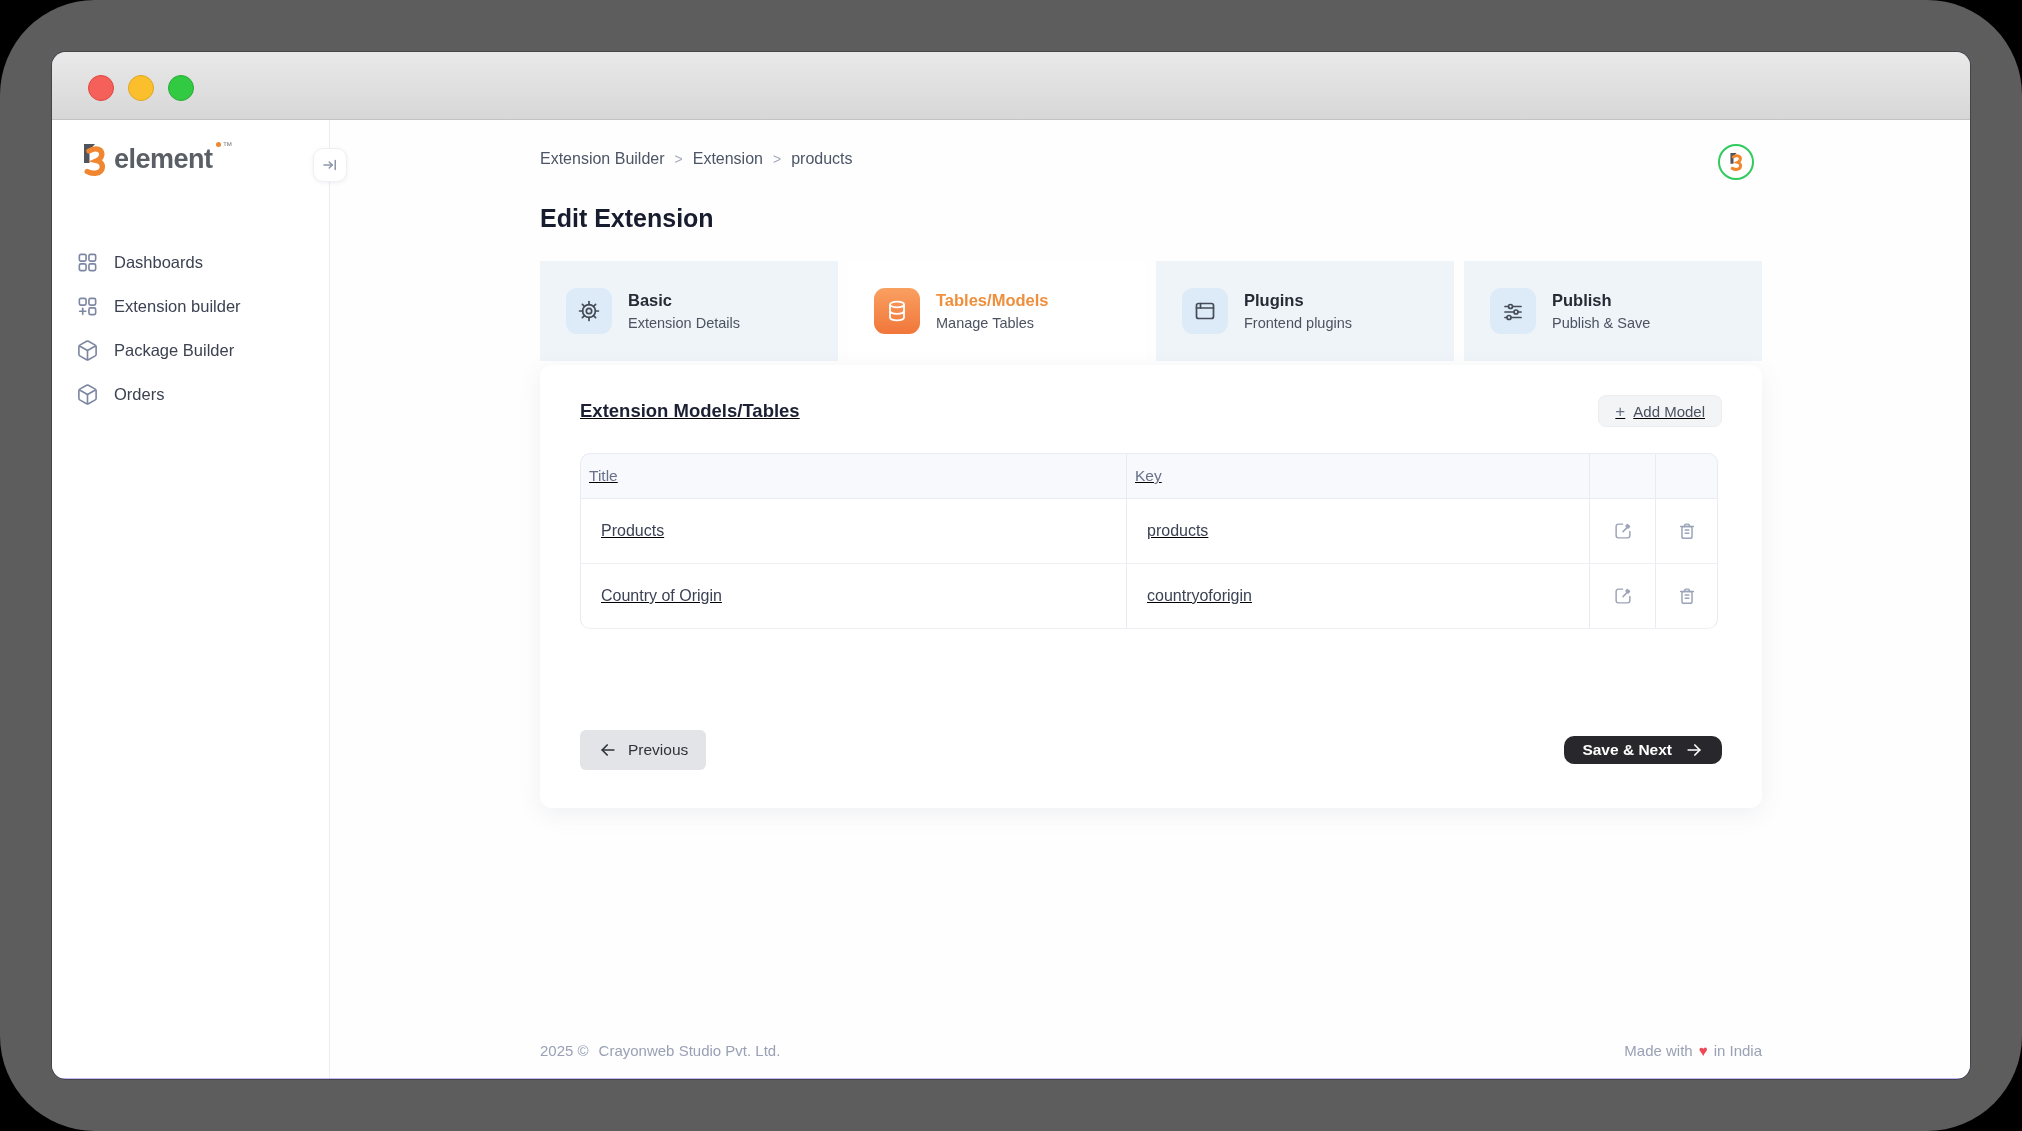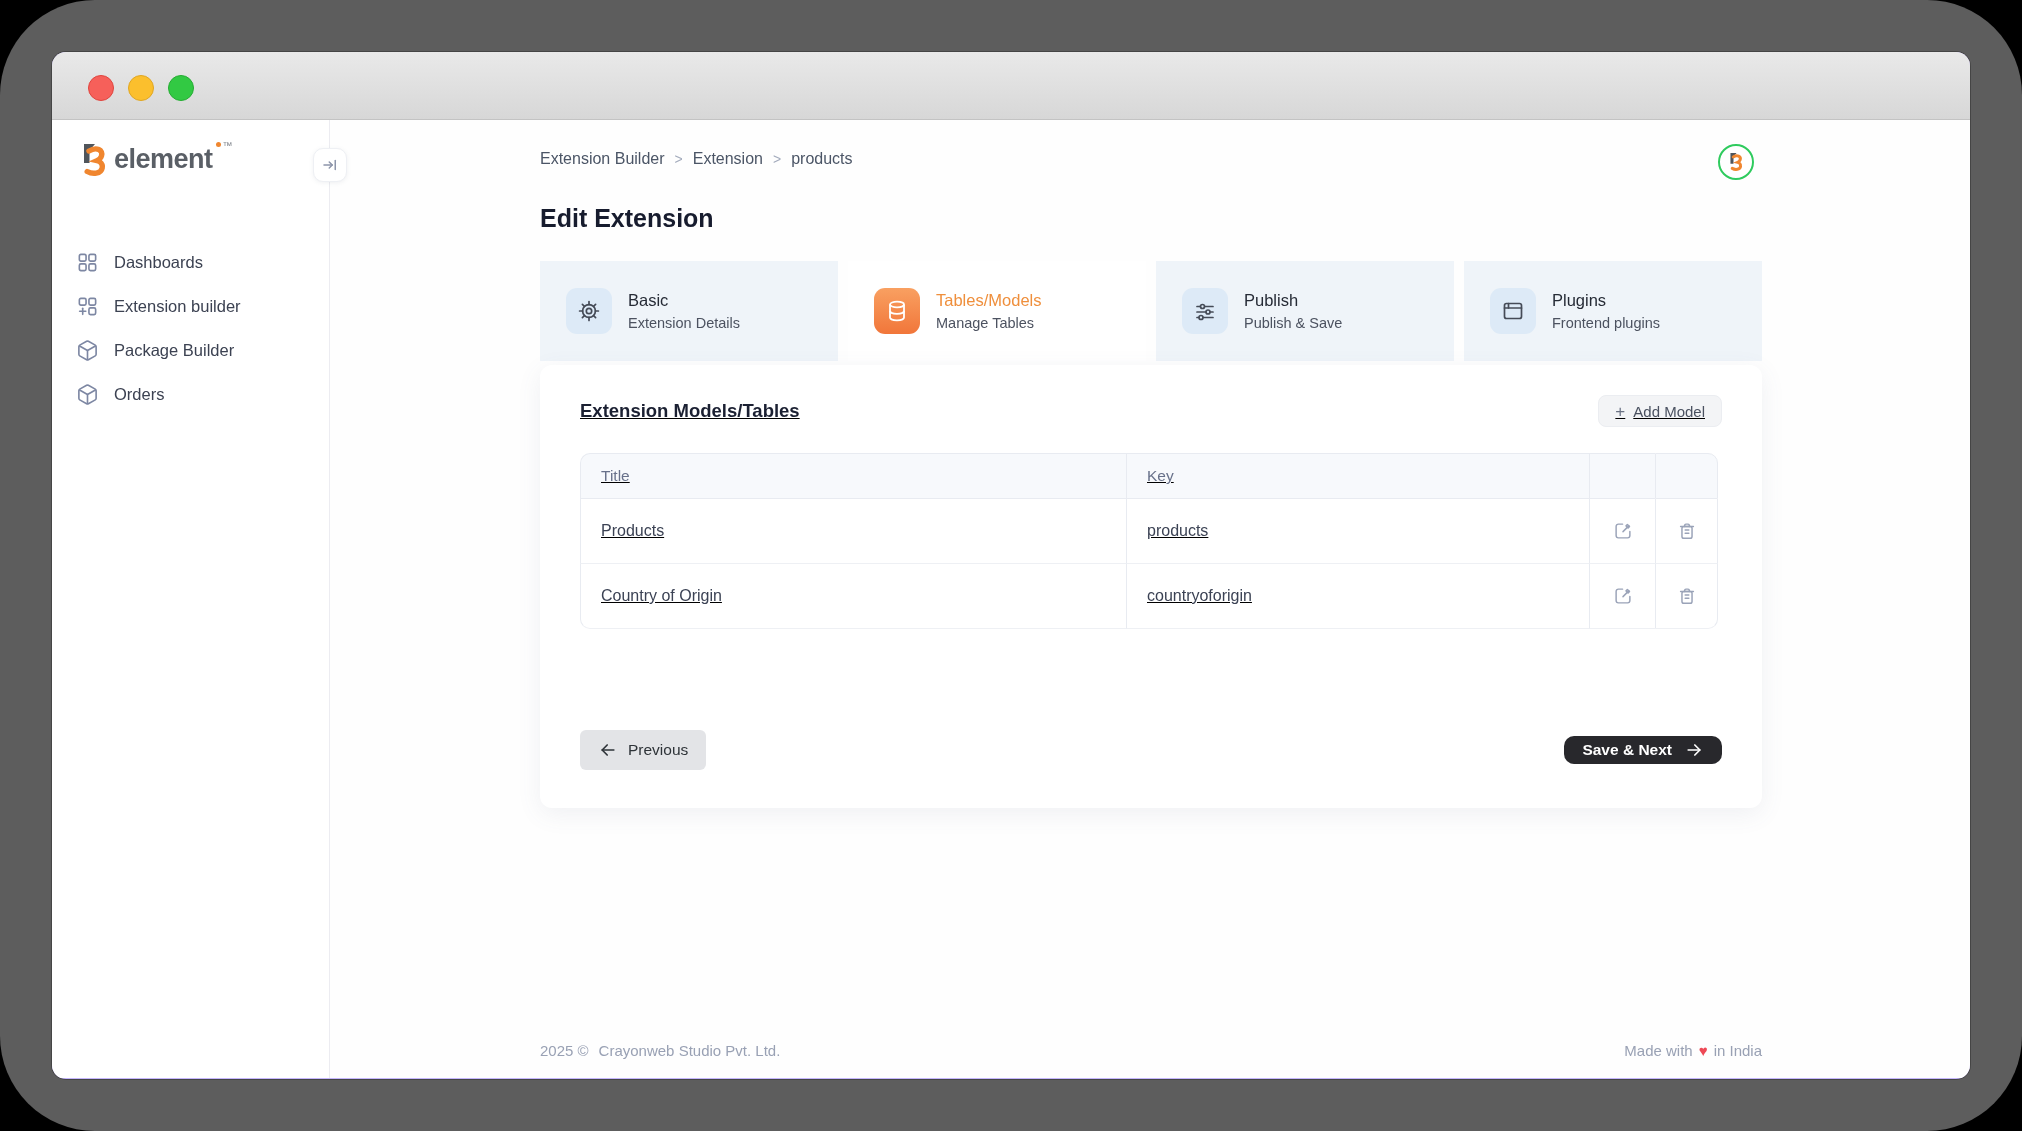--- a/index.html
+++ b/index.html
@@ -38,37 +38,37 @@
   .page-title { margin-top:36px; font-size:25px; font-weight:700; color:#171c2e; }
 
   .avatar { position:absolute; right:216px; top:24px; width:36px; height:36px; border-radius:50%; border:2px solid #2fcb5e; background:#fff; display:flex; align-items:center; justify-content:center; cursor:pointer; }
 
   
   .tabs { margin-top:28px; display:flex; gap:10px; }
   .tab { width:298px; height:100px; background:#eff4f9; display:flex; align-items:center; gap:16px; padding-left:26px; cursor:pointer; }
   .tab-icon { width:46px; height:46px; border-radius:11px; background:#ddeaf7; display:flex; align-items:center; justify-content:center; color:#454b57; flex:none; }
   .tab.active { background:#fff; }
   .tab.active .tab-icon { background:linear-gradient(180deg,#f9a061,#f1763a); color:#fff; }
-  .tab-title { font-size:16.5px; font-weight:400; color:#262b36; }
+  .tab-title { font-size:16.5px; font-weight:700; color:#262b36; }
   .tab.active .tab-title { color:#ef8f3c; }
   .tab-sub { font-size:14.5px; color:#4c5260; margin-top:5px; }
 
   
   .card { margin-top:4px; width:1222px; height:443px; background:#fff; border-radius:12px; box-shadow:0 6px 24px rgba(90,100,130,.09); position:relative;text-decoration:underline; }
   .card-head { display:flex; align-items:center; justify-content:space-between; padding:30px 40px 0 40px; }
   .card-heading { font-size:18.5px; font-weight:700; color:#1b2032; }
   .add-model-btn { display:flex; align-items:center; gap:8px; height:32px; padding:0 16px; background:#f3f4f6; border:1px solid #ebedf1; border-radius:8px; font-size:15px; color:#4a5160; cursor:pointer; }
   .add-plus { font-size:17px; color:#6a7284; line-height:1; }
 
   table.models { margin:26px 40px 0 40px; width:1138px; border-collapse:separate; border-spacing:0; table-layout:fixed; font-size:16px; }
   table.models col.c-title { width:546px; }
   table.models col.c-key { width:463px; }
   table.models col.c-act { width:66px; }
   table.models col.c-act2 { width:63px; }
-  table.models th { height:46px; background:#f7f9fc; color:#68718a; font-weight:400; font-size:15.5px; text-align:left; padding-left:20px; border-top:1px solid #e8ebf1; border-bottom:1px solid #e8ebf1; }
+  table.models th { height:46px; background:#f7f9fc; color:#68718a; font-weight:400; font-size:15.5px; text-align:left; padding-left:8px; border-top:1px solid #e8ebf1; border-bottom:1px solid #e8ebf1; }
   table.models th:first-child { border-left:1px solid #e8ebf1; border-top-left-radius:10px; }
   table.models th:last-child { border-right:1px solid #e8ebf1; border-top-right-radius:10px; }
   table.models th + th, table.models td + td { border-left:1px solid #e8ebf1; }
   table.models td { height:65px; color:#3b4254; padding-left:20px; background:#fff; border-bottom:1px solid #eef0f4; }
   table.models td:first-child { border-left:1px solid #e8ebf1; }
   table.models td:last-child { border-right:1px solid #e8ebf1; }
   table.models tr:last-child td:first-child { border-bottom-left-radius:10px; }
   table.models tr:last-child td:last-child { border-bottom-right-radius:10px; }
   td.action-cell { padding:0 !important; text-align:center; }
   .icon-btn { display:inline-flex; align-items:center; justify-content:center; width:100%; height:100%; color:#9aa3b8; cursor:pointer; background:none; border:none; }
@@ -207,44 +207,44 @@
                   </svg>
               </span>
               <span>
                 <div class="tab-title">Tables/Models</div>
                 <div class="tab-sub">Manage Tables</div>
               </span>
             </div>
             <div class="tab">
               <span class="tab-icon">
                 <svg width="24" height="24" viewBox="0 0 24 24" fill="none" stroke="currentColor" stroke-width="1.7" stroke-linecap="round">
+                    <rect x="3.5" y="4.5" width="17" height="15" rx="2"></rect>
+                    <line x1="3.5" y1="9" x2="20.5" y2="9"></line>
+                    <line x1="7.5" y1="4.5" x2="7.5" y2="9"></line>
+                  </svg>
+              </span>
+              <span>
+                <div class="tab-title">Plugins</div>
+                <div class="tab-sub">Frontend plugins</div>
+              </span>
+            </div>
+            <div class="tab">
+              <span class="tab-icon">
+                <svg width="24" height="24" viewBox="0 0 24 24" fill="none" stroke="currentColor" stroke-width="1.7" stroke-linecap="round">
                     <line x1="4" y1="7.5" x2="20" y2="7.5"></line>
                     <circle cx="9.5" cy="7.5" r="2" fill="#ddeaf7"></circle>
                     <line x1="4" y1="13" x2="20" y2="13"></line>
                     <circle cx="15" cy="13" r="2" fill="#ddeaf7"></circle>
                     <line x1="4" y1="18.5" x2="20" y2="18.5"></line>
                     <circle cx="8" cy="18.5" r="2" fill="#ddeaf7"></circle>
                   </svg>
               </span>
               <span>
                 <div class="tab-title">Publish</div>
                 <div class="tab-sub">Publish &amp; Save</div>
-              </span>
-            </div>
-            <div class="tab">
-              <span class="tab-icon">
-                <svg width="24" height="24" viewBox="0 0 24 24" fill="none" stroke="currentColor" stroke-width="1.7" stroke-linecap="round">
-                    <rect x="3.5" y="4.5" width="17" height="15" rx="2"></rect>
-                    <line x1="3.5" y1="9" x2="20.5" y2="9"></line>
-                    <line x1="7.5" y1="4.5" x2="7.5" y2="9"></line>
-                  </svg>
-              </span>
-              <span>
-                <div class="tab-title">Plugins</div>
-                <div class="tab-sub">Frontend plugins</div>
               </span>
             </div>
           </div>
 
           <div class="card">
             <div class="card-head">
               <div class="card-heading">Extension Models/Tables</div>
               <button class="add-model-btn">
                 <span class="add-plus">+</span>
                 <span>Add Model</span>

